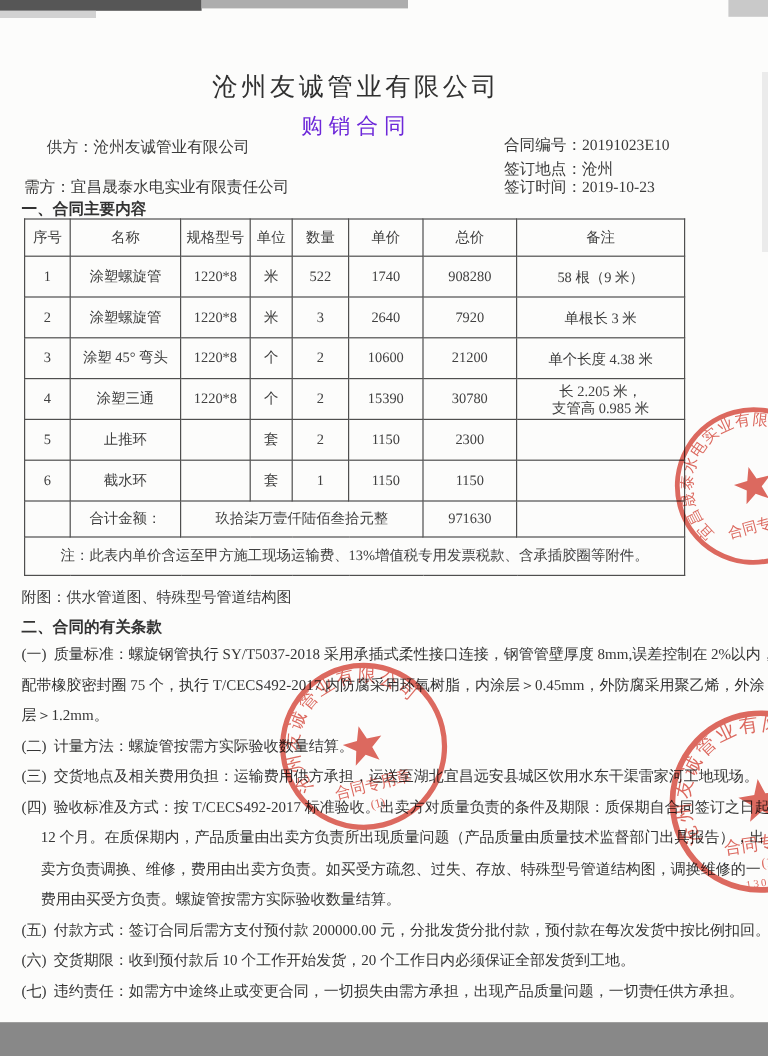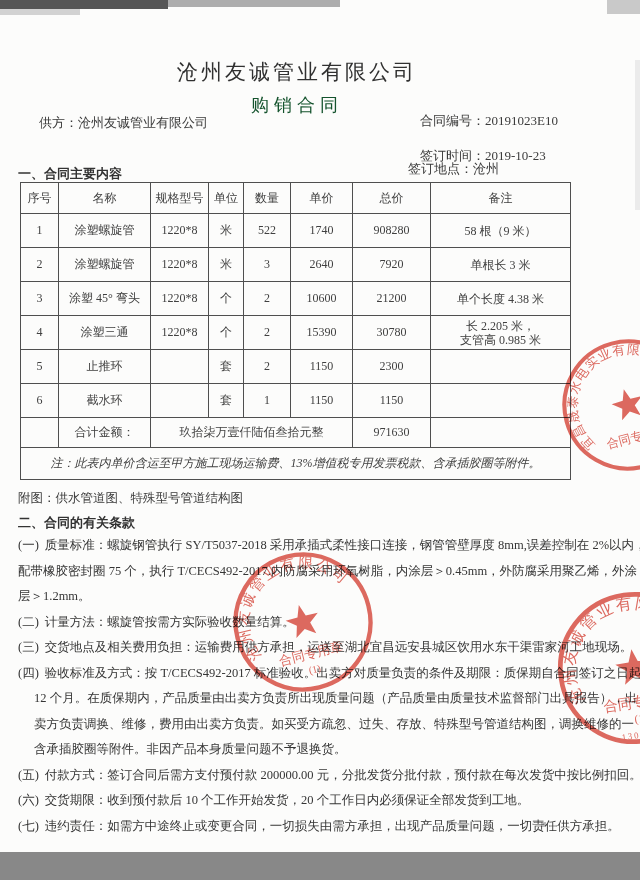--- a/index.html
+++ b/index.html
@@ -7,45 +7,45 @@
     position:relative;width:640px;height:852px;margin:0 auto;
     background:#fcfcfb;overflow:hidden;
     font-family:"Liberation Serif","DejaVu Serif",serif;
     color:#3a3a3a;
   }
   .abs{position:absolute;}
   
   .art{position:absolute;}
   
   .company-title{top:58px;left:297px;transform:translateX(-50%);font-size:21px;letter-spacing:3px;white-space:nowrap;color:#303030;}
-  .doc-title{top:93px;left:297px;transform:translateX(-50%);font-size:18px;letter-spacing:5px;white-space:nowrap;color:#14532d;}
+  .doc-title{top:93px;left:297px;transform:translateX(-50%);font-size:18px;letter-spacing:5px;white-space:nowrap;color:#6d28d9;}
   .meta{font-size:13px;white-space:nowrap;}
   .meta-left1{top:114px;left:20px;margin-left:19px;}
   .meta-left2{top:147px;left:20px;}
   .meta-r1{top:112px;left:420px;}
-  .meta-r2{top:132px;left:408px;margin-top:28px;}
+  .meta-r2{top:132px;left:420px;}
   .meta-r3{top:147px;left:420px;}
   .sec-title{font-size:13px;font-weight:bold;white-space:nowrap;color:#333;}
   .sec1{top:165px;left:18px;text-align:right;}
   .sec2{top:514px;left:18px;}
   .attach{top:490px;left:18px;font-size:12.5px;white-space:nowrap;}
   
   table.main{
     position:absolute;top:182px;left:20px;width:550px;
     border-collapse:collapse;table-layout:fixed;
     font-size:12px;color:#404040;
   }
   table.main td,table.main th{
     border:1px solid #4f4f4f;text-align:center;vertical-align:middle;
     padding:0 2px;font-weight:normal;overflow:hidden;
   }
   table.main tr.hrow{height:31px;}
   table.main tr.drow{height:34px;}
   table.main tr.trow{height:30px;}
-  table.main tr.nrow{height:32px;font-style:italic;}
+  table.main tr.nrow{height:32px;}
   td.remark{white-space:pre-line;line-height:14px;}
   td.notecell{text-align:left;padding-left:6px;font-size:12px;}
   
   .clauses{position:absolute;top:533px;left:18px;width:600px;font-size:12.5px;color:#353535;}
   .cl{height:25.5px;line-height:25.5px;white-space:nowrap;}
   .cl .cl-label{margin-right:6px;}
   .cl.ind{padding-left:16px;}
   
   .stamp{position:absolute;mix-blend-mode:multiply;opacity:.82;}
   .stamp svg{display:block;}
@@ -61,20 +61,21 @@
   <div class="art" style="top:9px;left:0;width:80px;height:6px;background:#d2d2d2;"></div>
   <div class="art" style="top:0;left:607px;width:33px;height:14px;background:#c9c9c9;"></div>
   <div class="art" style="top:60px;left:635px;width:5px;height:150px;background:#ebebeb;"></div>
   <div class="art" style="top:852px;left:0;width:5px;height:28px;background:#e3e3e3;"></div>
   <div class="art" style="top:822px;left:541px;width:5px;height:5px;background:#bdbdbd;"></div>
 
   <div class="abs company-title">沧州友诚管业有限公司</div>
   <div class="abs doc-title">购销合同</div>
 
   <div class="abs meta meta-left1"><span>供方：</span><span>沧州友诚管业有限公司</span></div>
+  <div class="abs meta meta-left2"><span>需方：</span><span>宜昌晟泰水电实业有限责任公司</span></div>
   <div class="abs meta meta-r1"><span>合同编号：</span><span>20191023E10</span></div>
   <div class="abs meta meta-r2"><span>签订地点：</span><span>沧州</span></div>
   <div class="abs meta meta-r3"><span>签订时间：</span><span>2019-10-23</span></div>
 
   <div class="abs sec-title sec1">一、合同主要内容</div>
 
   <table class="main">
     <colgroup>
       <col style="width:38px">
         <col style="width:92px">
@@ -175,21 +176,21 @@
 
   <div class="clauses">
     <div class="cl"><span class="cl-label">(一)</span><span>质量标准：螺旋钢管执行 SY/T5037-2018 采用承插式柔性接口连接，钢管管壁厚度 8mm,误差控制在 2%以内，</span></div>
     <div class="cl">配带橡胶密封圈 75 个，执行 T/CECS492-2017.内防腐采用环氧树脂，内涂层＞0.45mm，外防腐采用聚乙烯，外涂</div>
     <div class="cl">层＞1.2mm。</div>
     <div class="cl"><span class="cl-label">(二)</span><span>计量方法：螺旋管按需方实际验收数量结算。</span></div>
     <div class="cl"><span class="cl-label">(三)</span><span>交货地点及相关费用负担：运输费用供方承担，运送至湖北宜昌远安县城区饮用水东干渠雷家河工地现场。</span></div>
     <div class="cl"><span class="cl-label">(四)</span><span>验收标准及方式：按 T/CECS492-2017 标准验收。出卖方对质量负责的条件及期限：质保期自合同签订之日起</span></div>
     <div class="cl ind">12 个月。在质保期内，产品质量由出卖方负责所出现质量问题（产品质量由质量技术监督部门出具报告），出</div>
     <div class="cl ind">卖方负责调换、维修，费用由出卖方负责。如买受方疏忽、过失、存放、特殊型号管道结构图，调换维修的一</div>
-    <div class="cl ind">含承插胶圈等附件。非因产品本身质量问题不予退换货。</div>
+    <div class="cl ind">费用由买受方负责。螺旋管按需方实际验收数量结算。</div>
     <div class="cl"><span class="cl-label">(五)</span><span>付款方式：签订合同后需方支付预付款 200000.00 元，分批发货分批付款，预付款在每次发货中按比例扣回。</span></div>
     <div class="cl"><span class="cl-label">(六)</span><span>交货期限：收到预付款后 10 个工作开始发货，20 个工作日内必须保证全部发货到工地。</span></div>
     <div class="cl"><span class="cl-label">(七)</span><span>违约责任：如需方中途终止或变更合同，一切损失由需方承担，出现产品质量问题，一切责任供方承担。</span></div>
   </div>
 
   <div class="stamp" style="top:323px;left:546px;transform:rotate(-15deg);">
     <svg width="164" height="164" viewBox="0 0 160 160">
       <defs>
         <path id="arcB" d="M 80,80 m -50,0 a 50,50 0 1,1 100,0 a 50,50 0 1,1 -100,0"></path>
       </defs>

